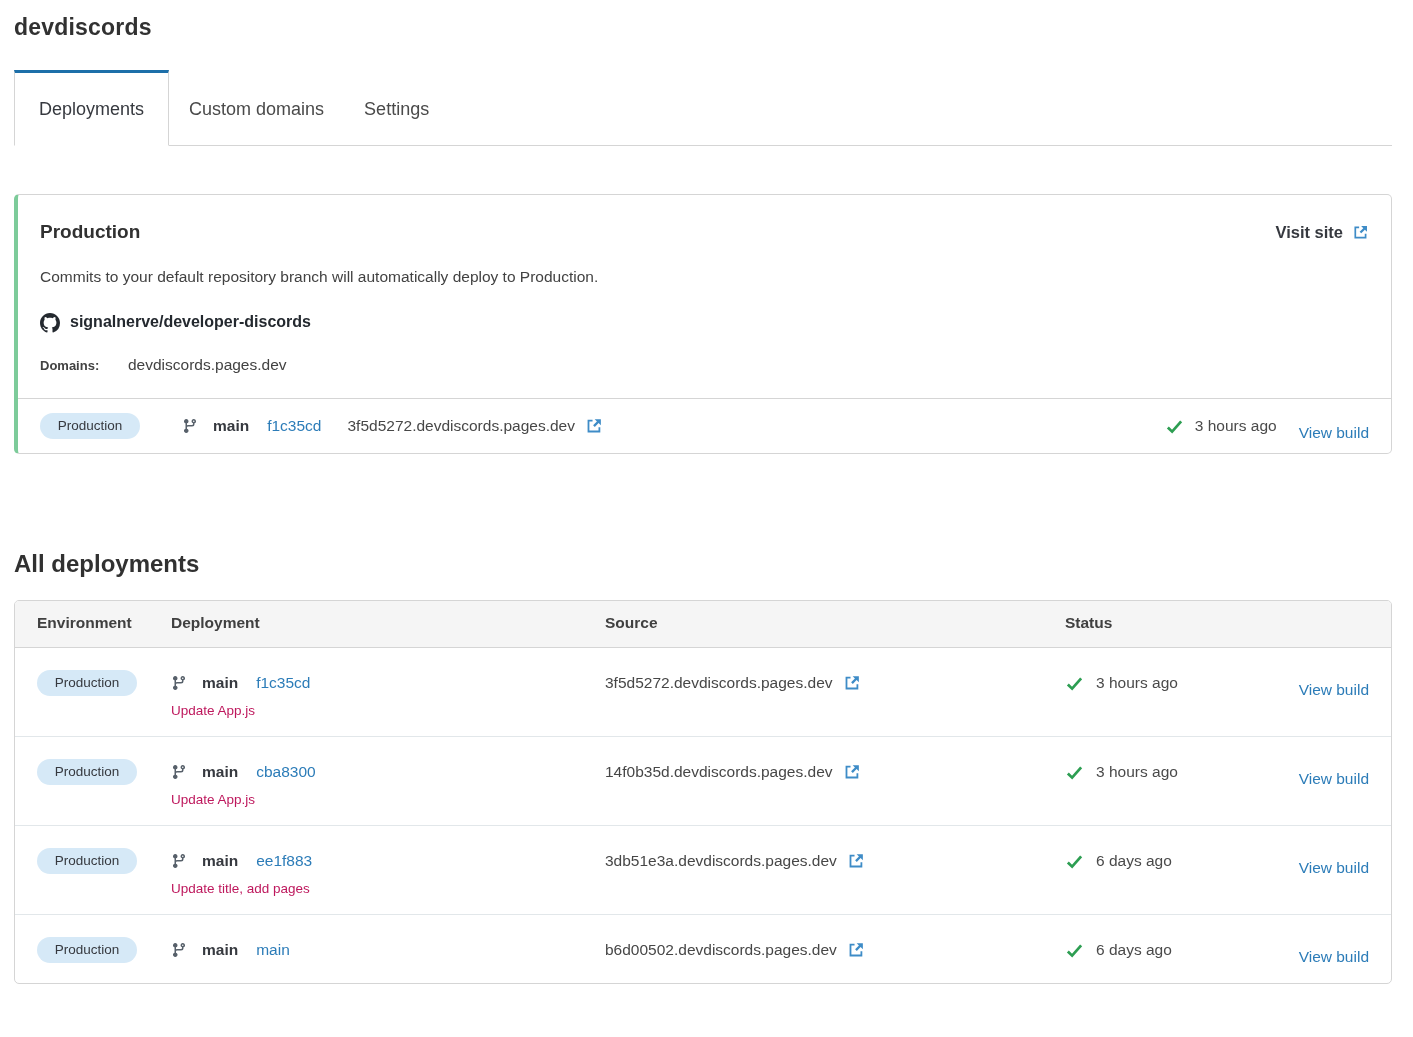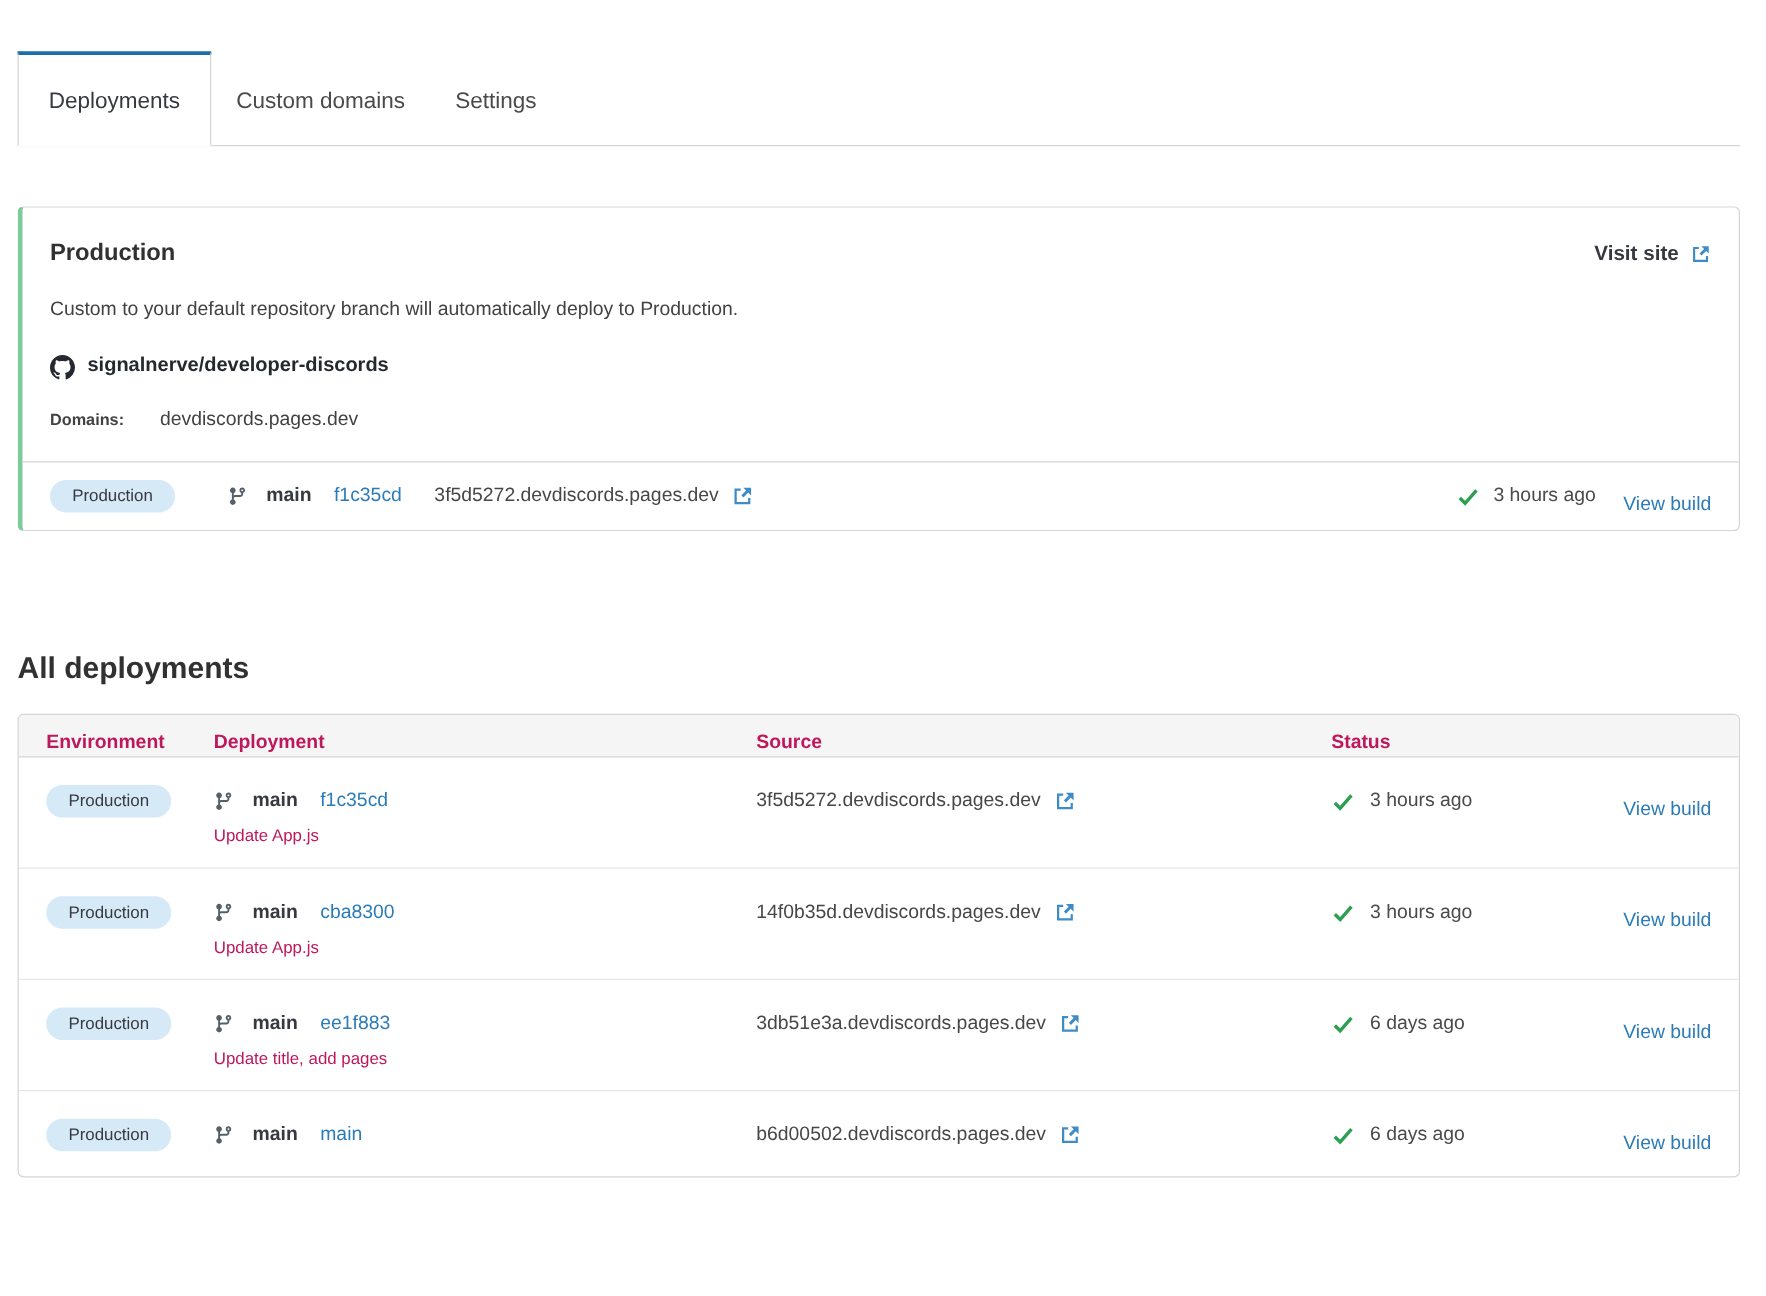--- a/index.html
+++ b/index.html
@@ -179,24 +179,24 @@
   .thead, .trow {
     display: grid;
     grid-template-columns: 134px 434px 460px 220px 1fr;
     padding-left: 22px;
     padding-right: 22px;
   }
   .thead {
     background: #f5f5f5;
     border-bottom: 1px solid #d5d5d5;
     padding-top: 13px;
-    padding-bottom: 2px;
+    padding-bottom: 15px;
     font-size: 15.5px;
     font-weight: 700;
-    color: #be185d;
+    color: #404040;
   }
   .trow {
     padding-top: 20px;
     padding-bottom: 18px;
     align-items: start;
   }
   .trow + .trow { border-top: 1px solid #e2e7ea; }
   .cell-env { padding-top: 0; }
   .source-line { display: flex; align-items: center; height: 30px; }
   .commit-msg {
@@ -229,20 +229,21 @@
       <path d="M8 0C3.58 0 0 3.58 0 8c0 3.54 2.29 6.53 5.47 7.59.4.07.55-.17.55-.38 0-.19-.01-.82-.01-1.49-2.01.37-2.53-.49-2.69-.94-.09-.23-.48-.94-.82-1.13-.28-.15-.68-.52-.01-.53.63-.01 1.08.58 1.23.82.72 1.21 1.87.87 2.33.66.07-.52.28-.87.51-1.07-1.78-.2-3.64-.89-3.64-3.95 0-.87.31-1.59.82-2.15-.08-.2-.36-1.02.08-2.12 0 0 .67-.21 2.2.82.64-.18 1.32-.27 2-.27s1.36.09 2 .27c1.53-1.04 2.2-.82 2.2-.82.44 1.1.16 1.92.08 2.12.51.56.82 1.27.82 2.15 0 3.07-1.87 3.75-3.65 3.95.29.25.54.73.54 1.48 0 1.07-.01 1.93-.01 2.2 0 .21.15.46.55.38A8.01 8.01 0 0 0 16 8c0-4.42-3.58-8-8-8z" fill="currentColor"></path>
     </g>
     <g id="i-check">
       <path d="M2.4 8.8l3.6 3.5 7.6-8.7" fill="none" stroke="currentColor" stroke-width="2.3"></path>
     </g>
   </defs>
 </svg>
 
 <div class="page">
 
+  <h1 class="page-title">devdiscords</h1>
 
   <div class="tabs">
     <div class="tab active">
       <span>Deployments</span>
     </div>
     <div class="tab">
       <span>Custom domains</span>
     </div>
     <div class="tab">
       <span>Settings</span>
@@ -255,21 +256,21 @@
         <h2 class="prod-title">Production</h2>
         <a class="visit-site">
           <span>Visit site</span>
           <span class="ext-icon">
             <svg width="17" height="17" viewBox="0 0 16 16">
                 <use href="#i-ext"></use>
               </svg>
           </span>
         </a>
       </div>
-      <p class="prod-desc">Custom to your default repository branch will automatically deploy to Production.</p>
+      <p class="prod-desc">Commits to your default repository branch will automatically deploy to Production.</p>
       <div class="repo-row">
         <span>
           <svg width="20" height="20" viewBox="0 0 16 16">
               <use href="#i-github"></use>
             </svg>
         </span>
         <span>signalnerve/developer-discords</span>
       </div>
       <div class="domains-row">
         <span class="domains-label">Domains:</span>

